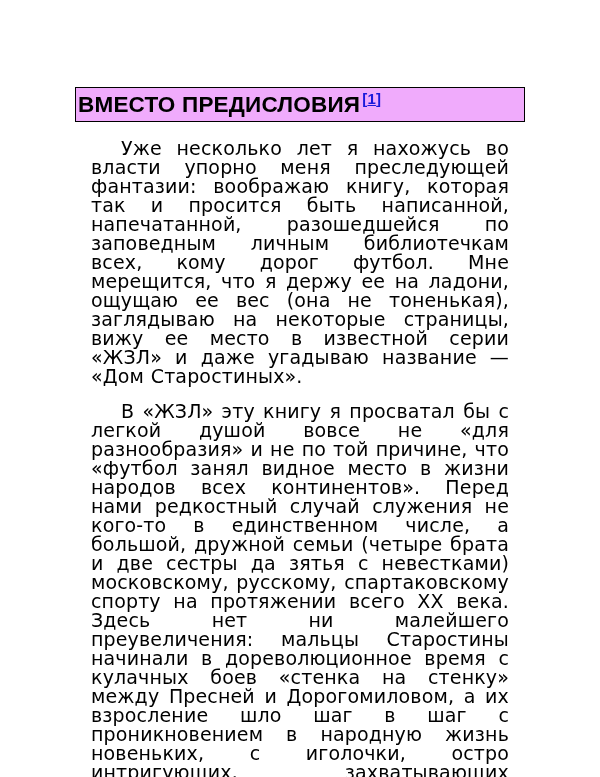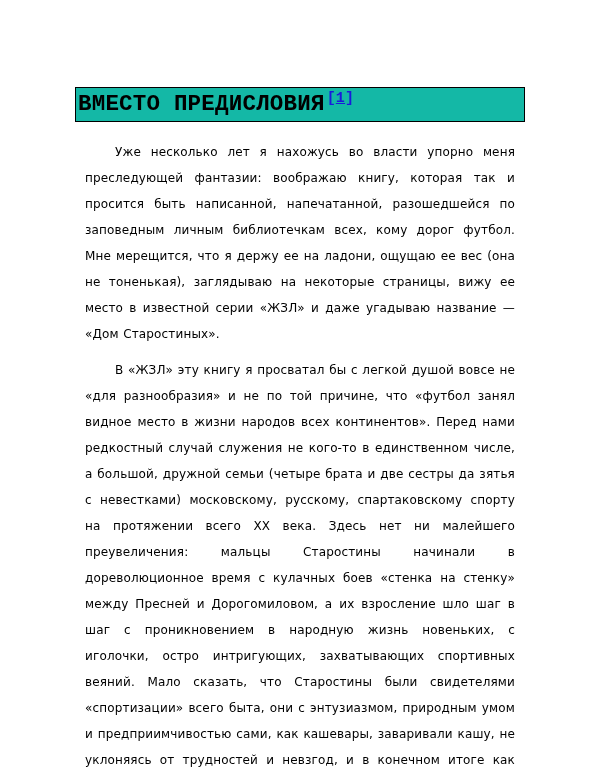--- a/index.html
+++ b/index.html
@@ -18,25 +18,25 @@
     .page {
       position: absolute;
       left: 75px;
       top: 87px;
       width: 450px;
     }
     .chapter-heading {
       box-sizing: border-box;
       width: 450px;
       height: 35px;
-      background: #14b8a6;
+      background: #f0abfc;
       border: 1px solid #000000;
       padding: 0 0 0 2px;
       margin: 0;
-      font-family: Liberation Mono, monospace;
+      font-family: Liberation Sans, sans-serif;
       font-weight: bold;
       font-size: 22.5px;
       line-height: 33px;
       white-space: nowrap;
       letter-spacing: 0.2px;
     }
     .footnote-ref {
       font-size: 15px;
       vertical-align: top;
       position: relative;
@@ -46,25 +46,25 @@
       text-decoration: none;
       font-weight: bold;
     }
     .footnote-ref .num {
       text-decoration: underline;
     }
     .body-text {
       margin-top: 17px;
     }
     .paragraph {
-      margin: 10px;
+      margin: 16px;
       text-indent: 30px;
       text-align: justify;
-      font-size: 12px;
-      line-height: 26px;
+      font-size: 19px;
+      line-height: 19px;
       letter-spacing: 0.15px;
       word-spacing: 0.5px;
       hyphens: none;
     }
   </style>
 </head>
 <body>
 
 <div class="page">
   <h1 class="chapter-heading"><span>ВМЕСТО ПРЕДИСЛОВИЯ</span><a class="footnote-ref" href="#"><span>[</span><span class="num">1</span><span>]</span></a></h1>

